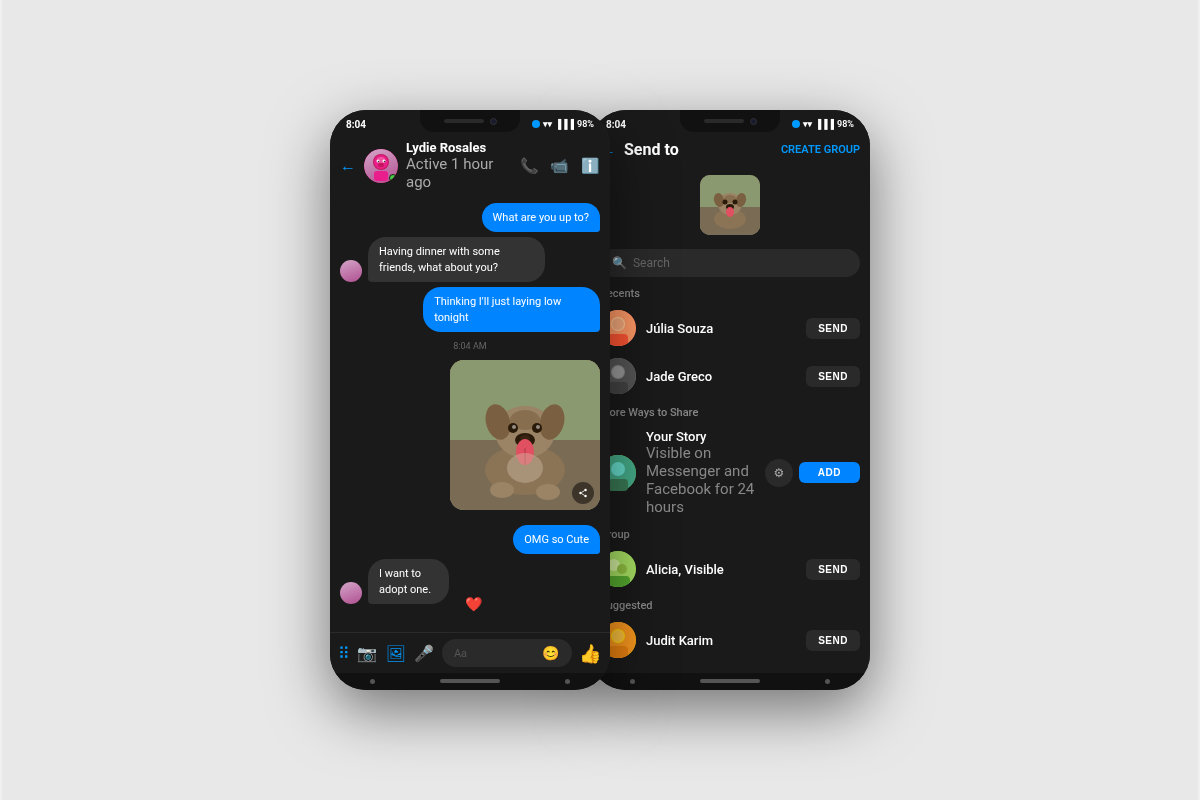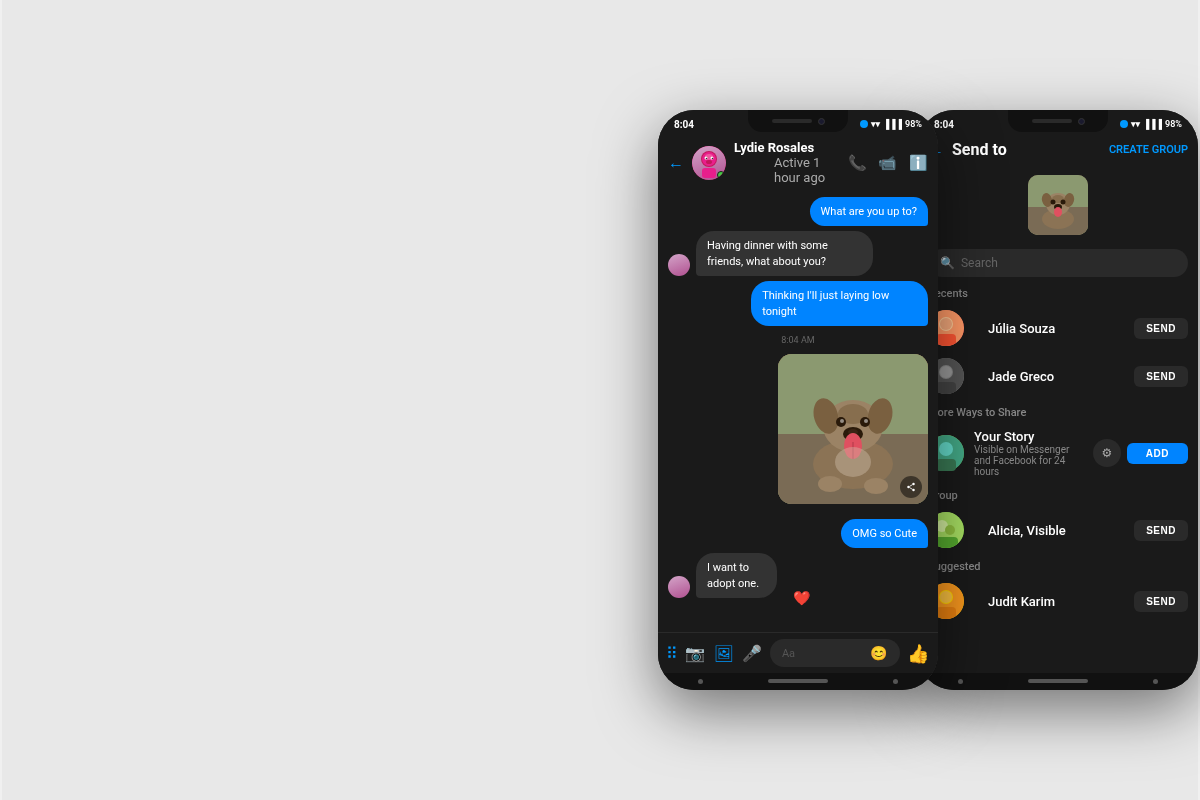--- a/index.html
+++ b/index.html
@@ -14,21 +14,21 @@
       overflow: hidden;
     }
 
     .scene {
       position: relative;
       width: 1196px;
       height: 800px;
       background: #e8e8e8;
       display: flex;
       align-items: center;
-      justify-content: flex-end;
+      justify-content: center;
       gap: 0px;
     }
 
     
     .phone {
       position: relative;
       width: 280px;
       height: 580px;
       background: #111;
       border-radius: 36px;
@@ -165,21 +165,21 @@
       right: 1px;
       width: 8px;
       height: 8px;
       background: #44cc44;
       border-radius: 50%;
       border: 1.5px solid #1a1a1a;
     }
 
     .chat-header-info { flex: 1; }
     .chat-header-name { font-size: 13px; font-weight: 700; color: #fff; }
-    .chat-header-status { font-size: 13px; color: #aaa; margin-left: 40px; }
+    .chat-header-status { font-size: 15px; color: #aaa; }
 
     .chat-header-actions {
       display: flex;
       gap: 12px;
       align-items: center;
     }
 
     .header-icon {
       color: #0099ff;
       font-size: 15px;
@@ -374,21 +374,21 @@
       padding: 6px 10px 4px;
       font-size: 11px;
       color: #888;
       font-weight: 500;
     }
 
     .contact-row {
       display: flex;
       align-items: center;
       padding: 6px 10px;
-      gap: 24px;
+      gap: 10px;
     }
 
     .contact-avatar {
       width: 36px;
       height: 36px;
       border-radius: 50%;
       flex-shrink: 0;
       overflow: hidden;
       position: relative;
     }
@@ -472,21 +472,21 @@
       display: flex;
       align-items: center;
       justify-content: center;
       font-size: 12px;
       color: white;
       font-weight: bold;
     }
 
     .story-info { flex: 1; }
     .story-name { font-size: 13px; color: #fff; font-weight: 500; }
-    .story-desc { font-size: 10px; color: #888; }
+    .story-desc { font-size: 15px; color: #888; }
 
     .story-actions {
       display: flex;
       align-items: center;
       gap: 6px;
     }
 
     .gear-btn {
       width: 28px;
       height: 28px;

